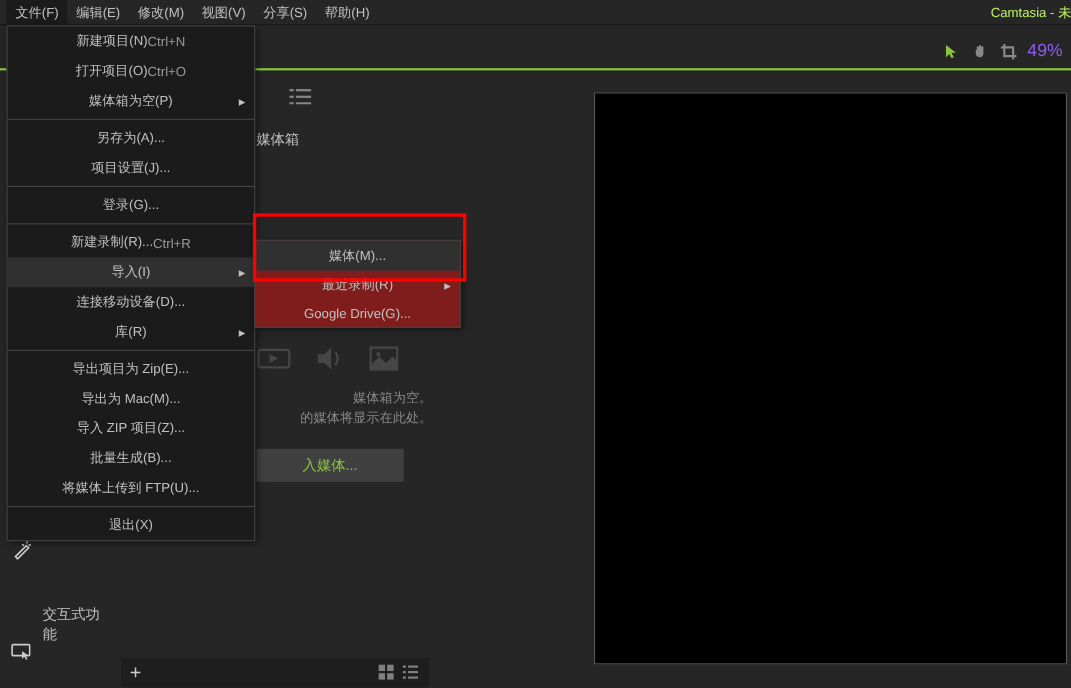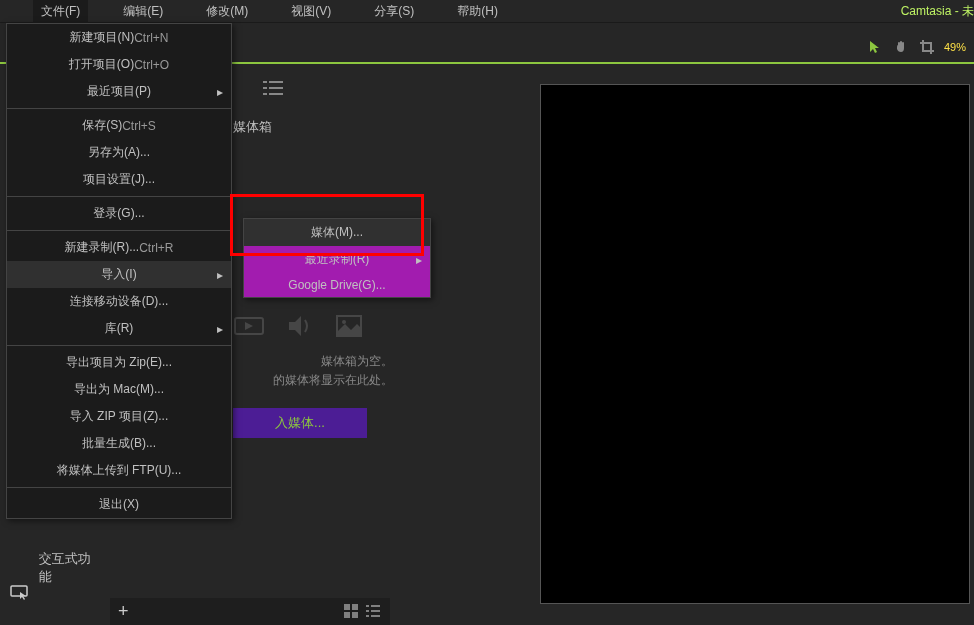--- a/index.html
+++ b/index.html
@@ -1,52 +1,52 @@
 <!DOCTYPE html>
 <html><head>
 <meta charset="utf-8">
 <style>
 * { margin: 0; padding: 0; box-sizing: border-box; font-family: "Microsoft YaHei", sans-serif; }
 body { background: #262626; color: #c0c0c0; font-size: 13px; width: 974px; height: 625px; overflow: hidden; position: relative; }
 
 .menubar { height: 23px; background: #262626; display: flex; align-items: center; padding-left: 6px; border-bottom: 1px solid #1a1a1a; }
-.menubar-item { padding: 3px 8px; cursor: pointer; font-size: 12px; margin-left: 27px; }
+.menubar-item { padding: 3px 8px; cursor: pointer; font-size: 12px; }
 .menubar-item.active { background: #1b1b1b; }
 .menubar-title { position: absolute; right: 0; top: 3px; font-size: 12px; color: #bef264; }
 
 .toolbar-right { position: absolute; right: 0; top: 32px; height: 30px; display: flex; align-items: center; gap: 8px; padding-right: 8px; }
 .tool-icon { width: 18px; height: 18px; display: flex; align-items: center; justify-content: center; cursor: pointer; }
-.zoom-label { font-size: 11px; color: #fde047; }
+.zoom-label { font-size: 16px; color: #8b5cf6; }
 
 .accent-line { position: absolute; top: 62px; left: 0; right: 0; height: 2px; background: #8cc63f; }
 
 .sidebar { position: absolute; left: 0; top: 430px; width: 110px; }
 .sidebar-item { display: flex; align-items: center; gap: 10px; padding: 12px 10px; cursor: pointer; font-size: 13px; }
 .sidebar-icon { width: 20px; height: 20px; display: flex; align-items: center; justify-content: center; margin-top: 48px; }
 
 .file-menu { position: absolute; left: 6px; top: 23px; width: 226px; background: #1b1b1b; border: 1px solid #444; box-shadow: 2px 2px 6px rgba(0,0,0,0.5); z-index: 10; }
 .menu-item { display: flex; justify-content: center; align-items: center; padding: 5px 14px; cursor: pointer; font-size: 12px; position: relative; }
 .menu-item.highlighted { background: #303030; }
 .menu-item .shortcut { color: #999; font-size: 12px; }
 .menu-item .arrow { position: absolute; right: 8px; }
 .menu-sep { height: 1px; background: #444; margin: 3px 0; }
 
-.submenu { position: absolute; left: 243px; top: 218px; width: 188px; background: #a21caf; border: 1px solid #444; box-shadow: 2px 2px 6px rgba(0,0,0,0.5); z-index: 11; }
+.submenu { position: absolute; left: 231px; top: 218px; width: 188px; background: #7f1d1d; border: 1px solid #444; box-shadow: 2px 2px 6px rgba(0,0,0,0.5); z-index: 11; }
 .submenu .menu-item { padding: 5px 20px; }
 
 .highlight-box { position: absolute; left: 230px; top: 194px; width: 194px; height: 62px; border: 3px solid #ff0000; z-index: 12; pointer-events: none; }
 
 .media-panel { position: absolute; left: 233px; top: 65px; width: 160px; }
 .media-tabs { display: flex; height: 45px; }
 .media-tab { width: 80px; display: flex; align-items: center; justify-content: center; }
 .media-label { padding: 8px 0; font-size: 13px; }
 .media-content { position: absolute; left: 233px; top: 310px; width: 160px; text-align: right; color: #888; font-size: 12px; line-height: 1.6; }
 .media-icons { display: flex; gap: 18px; margin-bottom: 10px; }
 .media-big-icon { width: 32px; height: 32px; opacity: 0.5; }
-.import-btn { position: absolute; left: 233px; top: 408px; width: 134px; height: 30px; background: #4c1d95; display: flex; align-items: center; justify-content: center; color: #8cc63f; font-size: 13px; cursor: pointer; }
+.import-btn { position: absolute; left: 233px; top: 408px; width: 134px; height: 30px; background: #404040; display: flex; align-items: center; justify-content: center; color: #8cc63f; font-size: 13px; cursor: pointer; }
 
 .canvas { position: absolute; left: 540px; top: 84px; width: 430px; height: 520px; background: #000; border: 1px solid #555; }
 
 .bottom-bar { position: absolute; left: 110px; top: 598px; width: 280px; height: 27px; background: #1e1e1e; display: flex; align-items: center; justify-content: space-between; padding: 0 8px; }
 .plus-icon { font-size: 18px; color: #ccc; cursor: pointer; }
 .view-icons { display: flex; gap: 6px; }
 .view-icon { width: 16px; height: 16px; cursor: pointer; opacity: 0.7; }
 
 svg { display: block; }
 </style>
@@ -87,28 +87,24 @@
 <div class="file-menu">
   <div class="menu-item">
       <span>新建项目(N)</span>
       <span class="shortcut">Ctrl+N</span>
     </div>
   <div class="menu-item">
       <span>打开项目(O)</span>
       <span class="shortcut">Ctrl+O</span>
     </div>
   <div class="menu-item">
-      <span>最近项目(P)</span>
-      <span class="arrow">▸</span>
-    </div>
-  <div class="menu-sep"></div>
-  <div class="menu-item">
-      <span>保存(S)</span>
-      <span class="shortcut">Ctrl+S</span>
-    </div>
+      <span>媒体箱为空(P)</span>
+      <span class="arrow">▸</span>
+    </div>
+  <div class="menu-sep"></div>
   <div class="menu-item">
       <span>另存为(A)...</span>
     </div>
   <div class="menu-item">
       <span>项目设置(J)...</span>
     </div>
   <div class="menu-sep"></div>
   <div class="menu-item">
       <span>登录(G)...</span>
     </div>

